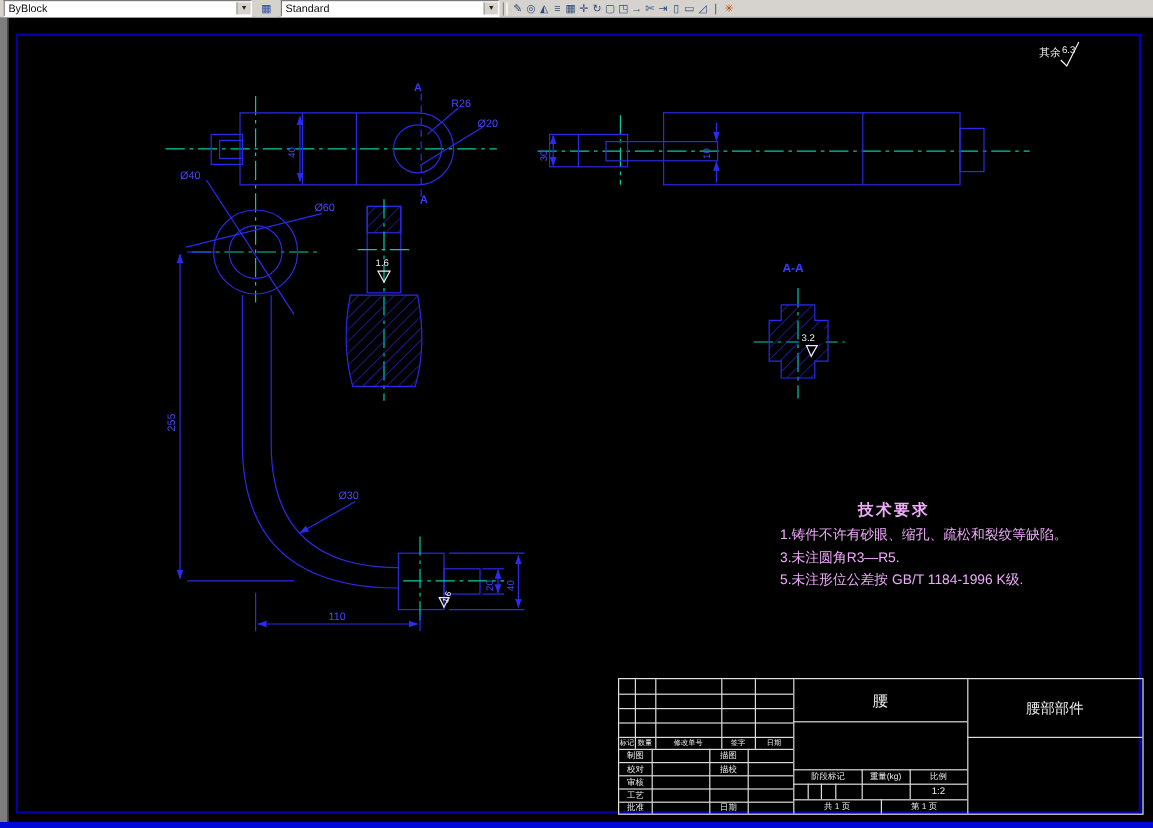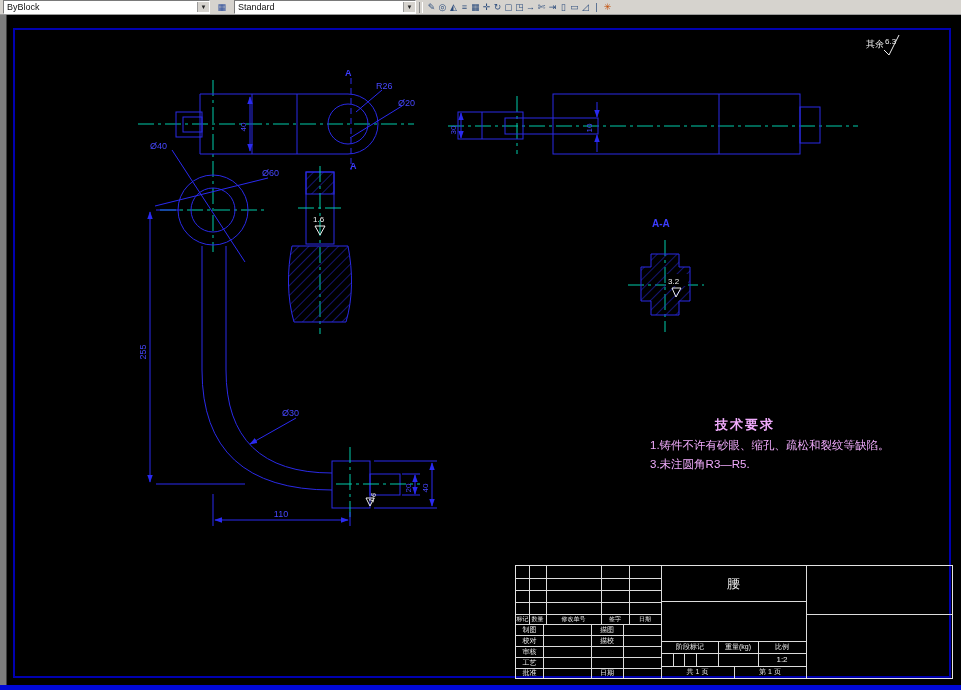--- a/index.html
+++ b/index.html
@@ -194,20 +194,21 @@
     <span class="ticon hot">✳</span>
   </div>
 
   <div id="leftstrip"></div>
   <div id="bottomstrip"></div>
 
   <div id="techreq">
     <div class="tr-title">技术要求</div>
     <div class="tr-line">1.铸件不许有砂眼、缩孔、疏松和裂纹等缺陷。</div>
     <div class="tr-line">3.未注圆角R3—R5.</div>
+    <div class="tr-line">5.未注形位公差按 GB/T 1184-1996 K级.</div>
   </div>
 
   <div id="tblock">
 
     <div class="hl" style="left:0;top:12px;width:145px;height:1px"></div>
     <div class="hl" style="left:0;top:24px;width:145px;height:1px"></div>
     <div class="hl" style="left:0;top:36px;width:145px;height:1px"></div>
     <div class="hl" style="left:0;top:48px;width:145px;height:1px"></div>
     <div class="hl" style="left:0;top:58px;width:145px;height:1px"></div>
     <div class="vl" style="left:13px;top:0;width:1px;height:58px"></div>
@@ -254,15 +255,16 @@
     <div class="cell" style="left:75px;top:102px;width:32px;height:10px;font-size:7px">日期</div>
 
     <div class="cell" style="left:145px;top:0;width:145px;height:35px;font-size:13px">腰</div>
     <div class="cell" style="left:146px;top:75px;width:56px;height:12px;font-size:7px">阶段标记</div>
     <div class="cell" style="left:202px;top:75px;width:40px;height:12px;font-size:7px">重量(kg)</div>
     <div class="cell" style="left:242px;top:75px;width:48px;height:12px;font-size:7px">比例</div>
     <div class="cell" style="left:242px;top:87px;width:48px;height:13px;font-size:8px">1:2</div>
     <div class="cell" style="left:145px;top:100px;width:73px;height:12px;font-size:7px">共 1 页</div>
     <div class="cell" style="left:218px;top:100px;width:72px;height:12px;font-size:7px">第 1 页</div>
 
+    <div class="cell" style="left:290px;top:0;width:146px;height:48px;font-size:12px">腰部部件</div>
   </div>
 
 </div>
 
 </body></html>

